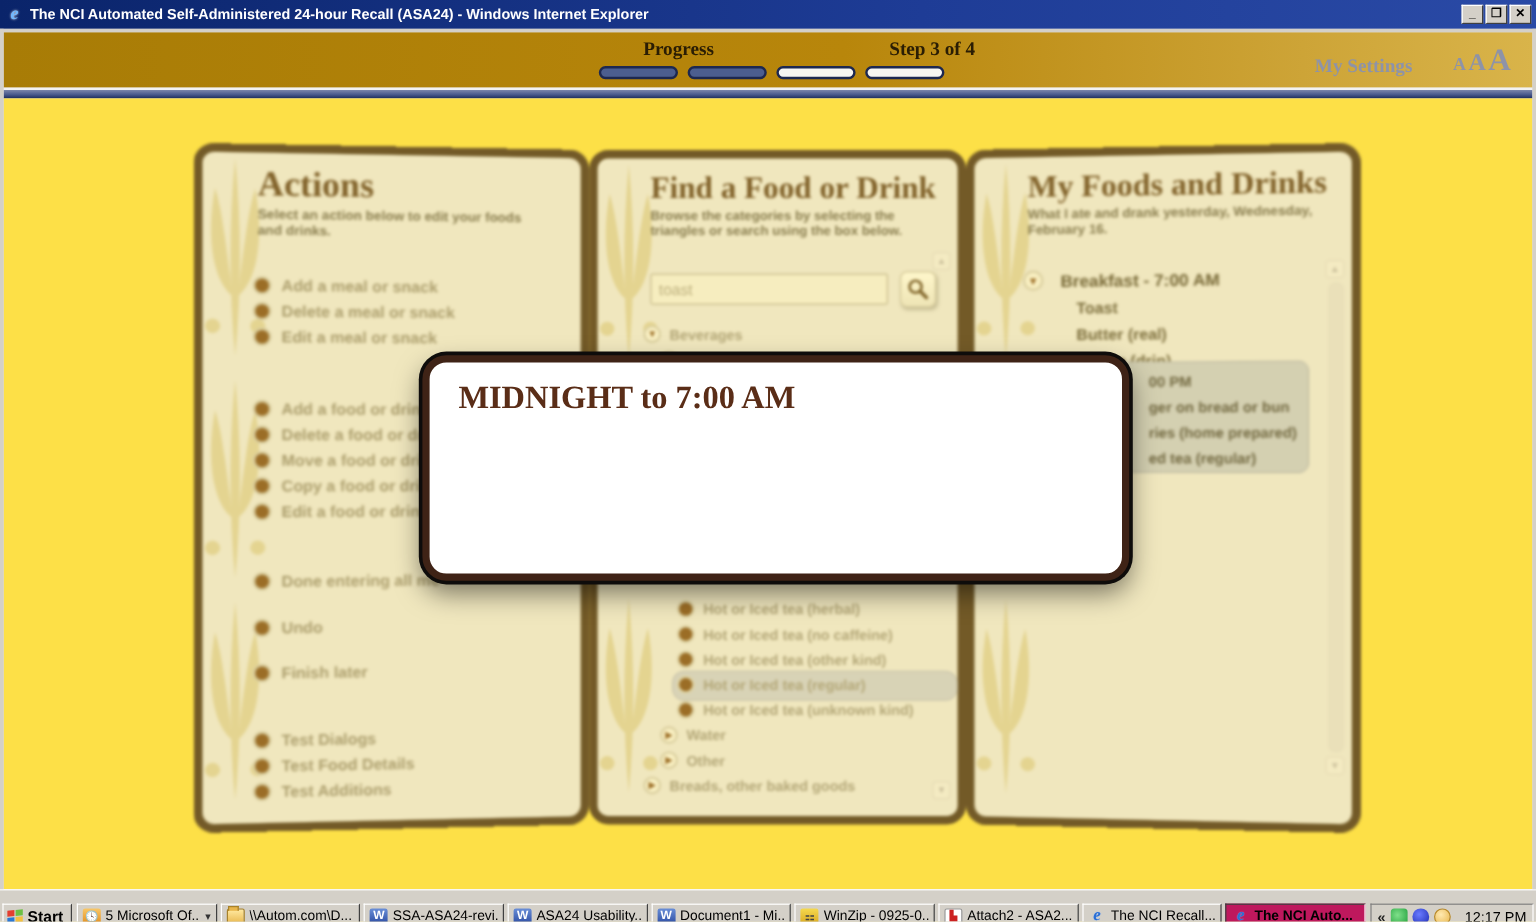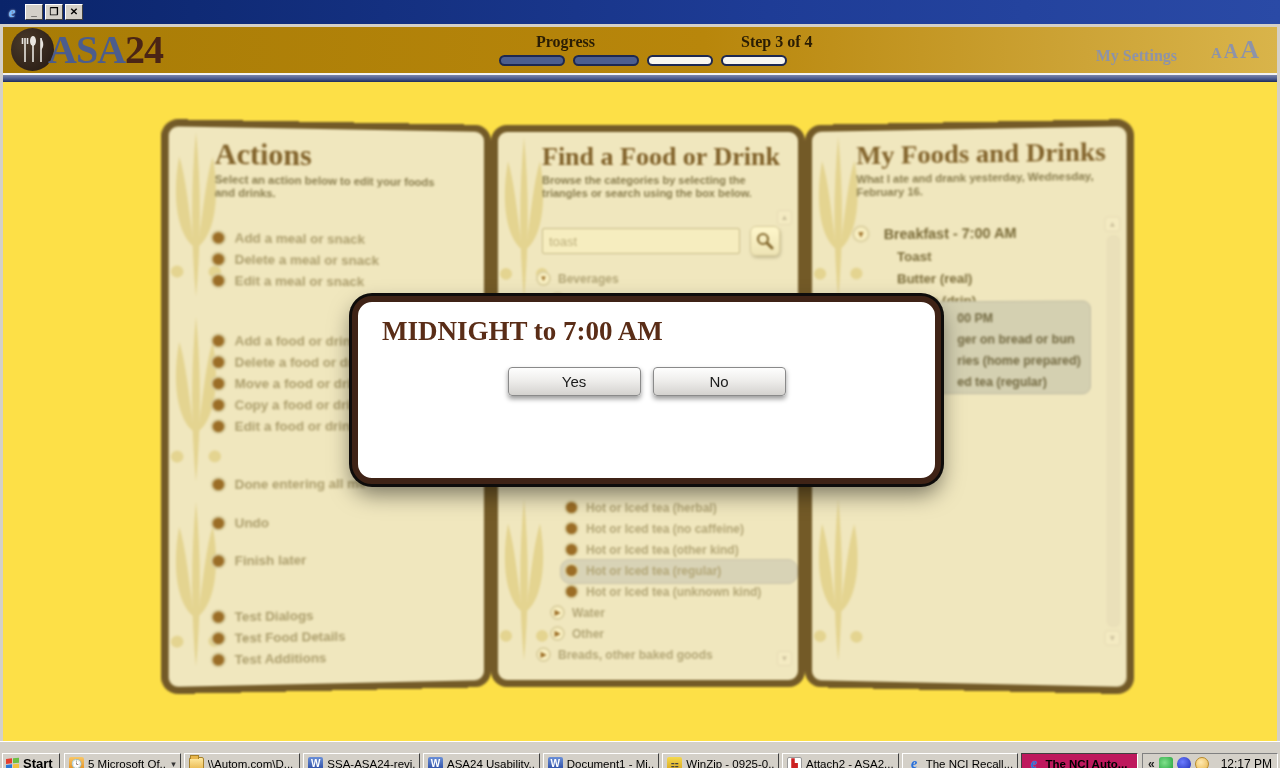--- a/index.html
+++ b/index.html
@@ -143,47 +143,32 @@
 
   svg { display:block; }
 </style>
 </head>
 <body>
 
 <div id="screen">
 
   <div class="titlebar">
     <span class="ie-logo">e</span>
+    <span class="tb-title">The NCI Automated Self-Administered 24-hour Recall (ASA24) - Windows Internet Explorer</span>
     <span class="winbtns">
       <span class="winbtn">_</span>
       <span class="winbtn">❒</span>
       <span class="winbtn">✕</span>
     </span>
   </div>
   <div class="frame-strip"></div>
   <div class="side-frame" style="left:0"></div>
   <div class="side-frame" style="right:0"></div>
 
   <div class="goldbar">
-    <div class="logo">
-      <span class="logo-circle">
-        <svg width="26" height="30" viewBox="0 0 26 30">
-          <g stroke="#e9e6e0" stroke-width="1.6" fill="#e9e6e0">
-            <line x1="5" y1="3" x2="5" y2="27"></line>
-              <line x1="2.5" y1="3" x2="2.5" y2="9"></line>
-              <line x1="7.5" y1="3" x2="7.5" y2="9"></line>
-            <line x1="13" y1="5" x2="13" y2="27"></line>
-              <ellipse cx="13" cy="6" rx="3" ry="5" stroke="none"></ellipse>
-            <line x1="21" y1="3" x2="21" y2="27"></line>
-              <path d="M21,3 c3,4 3,9 0,12 z" stroke="none"></path>
-          </g>
-        </svg>
-      </span>
-      <span class="logo-text"><span class="logo-asa">ASA</span><span class="logo-24">24</span></span>
-    </div>
     <span class="hdr-label" style="left:497px">Progress</span>
     <span class="hdr-label" style="left:702px">Step 3 of 4</span>
     <div class="pills">
 
     <span class="pill filled"></span>
         <span class="pill filled"></span>
         <span class="pill"></span>
         <span class="pill"></span>
       </div>
     <span class="my-settings">My Settings</span>
@@ -443,24 +428,20 @@
           <span class="scroll-hint" style="top:88px">▲</span>
           <span class="scroll-hint" style="bottom:40px">▼</span>
           <div class="scroll-track" style="top:106px;bottom:58px"></div>
         </div>
 
       </div>
     </div>
 
     <div class="modal">
       <div class="modal-title">MIDNIGHT to 7:00 AM</div>
-      <div class="modal-btns">
-        <div class="dlgbtn">Yes</div>
-        <div class="dlgbtn">No</div>
-      </div>
     </div>
   </div>
 
   <div class="taskbar">
     <div class="startbtn">
       <svg width="14" height="13" viewBox="0 0 14 13">
         <g transform="skewY(-6)">
           <rect x="0" y="2" width="6" height="5" fill="#e33e30"></rect>
           <rect x="7" y="2" width="6" height="5" fill="#6cbf43"></rect>
           <rect x="0" y="8" width="6" height="5" fill="#2a78d6"></rect>

